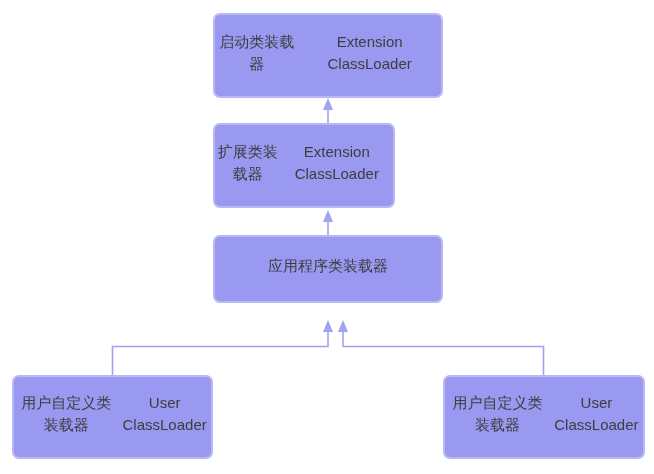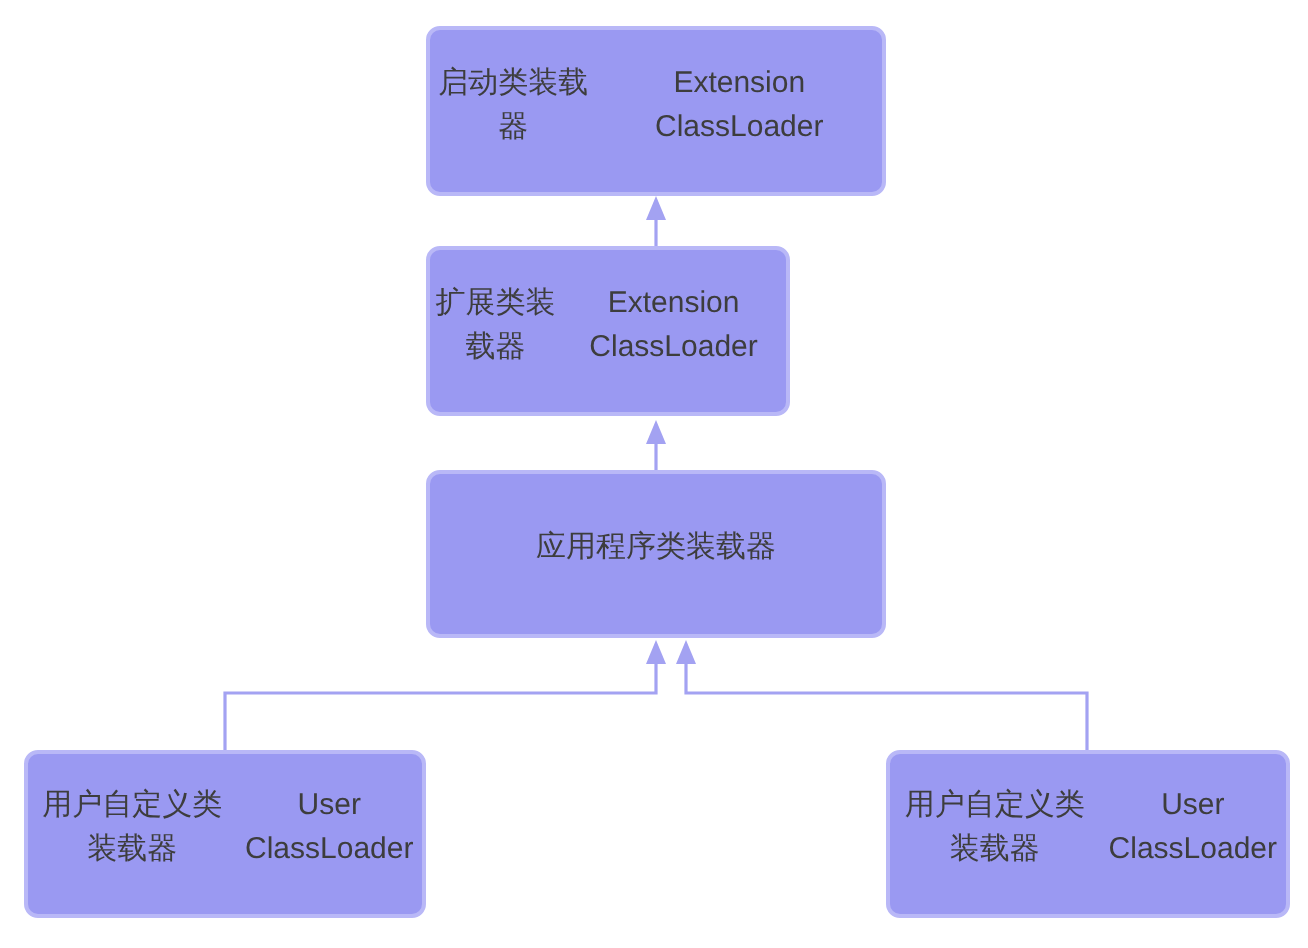--- a/index.html
+++ b/index.html
@@ -36,21 +36,21 @@
     text-align: center;
     color: #3d3d3d;
     font-size: 15px;
     line-height: 22px;
     padding-bottom: 6px;
   }
   .node .zh { display: block; }
   .node .en { display: block; }
   #node-bootstrap   { left: 213px; top: 13px;  width: 230px; height: 85px; }
   #node-extension   { left: 213px; top: 123px; width: 182px; height: 85px; }
-  #node-application { left: 213px; top: 235px; width: 230px; height: 84px; }
+  #node-application { left: 213px; top: 235px; width: 230px; height: 68px; }
   #node-user-left   { left: 12px;  top: 375px; width: 201px; height: 84px; }
   #node-user-right  { left: 443px; top: 375px; width: 202px; height: 84px; }
   .edge-line {
     fill: none;
     stroke: #a3a2f2;
     stroke-width: 1.6;
   }
   .edge-head {
     fill: #a3a2f2;
     stroke: none;

